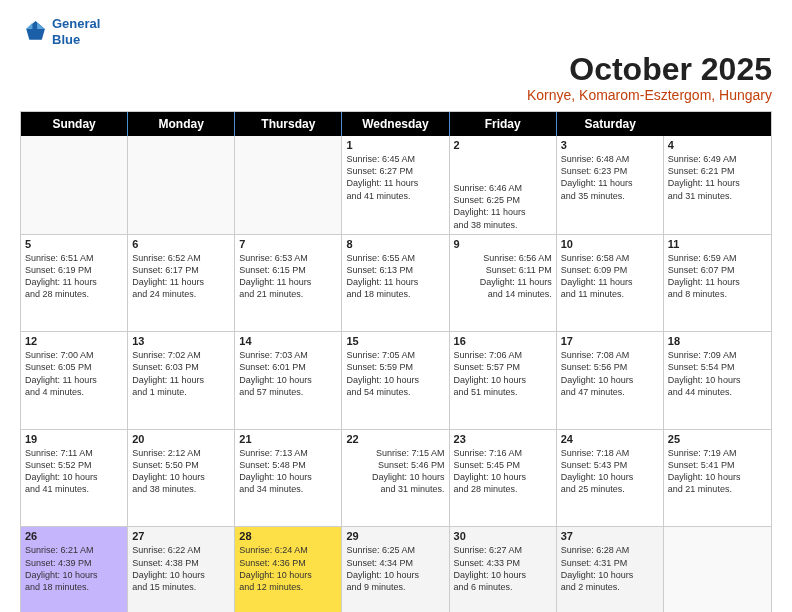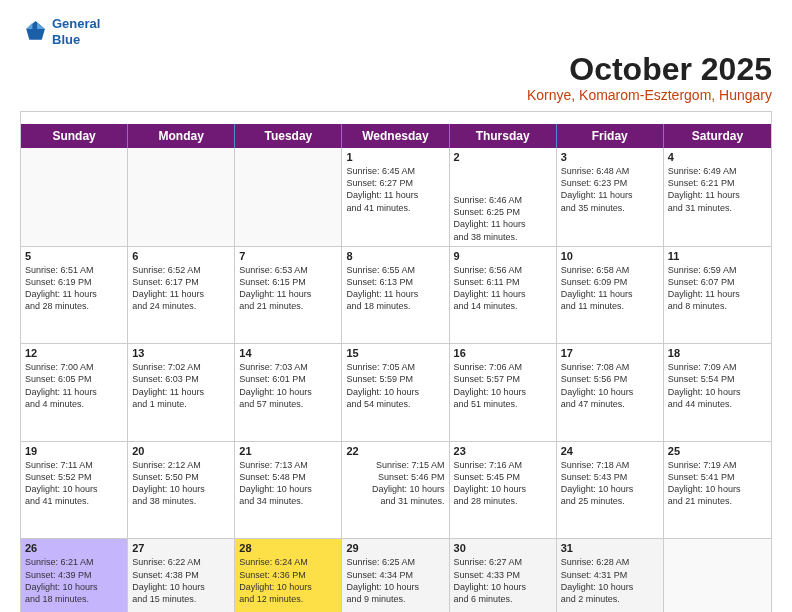--- a/index.html
+++ b/index.html
@@ -57,22 +57,21 @@
     }
     .calendar {
       flex: 1;
       display: flex;
       flex-direction: column;
       border: 1px solid #ccc;
     }
     .calendar-header {
       display: grid;
       grid-template-columns: repeat(7, 1fr);
-      background: #701a75;
-      margin-top: 12px;
+      background: #000000;
     }
     .cal-header-cell {
       color: #fff;
       font-size: 12px;
       font-weight: bold;
       padding: 5px 4px;
       text-align: center;
       border-right: 1px solid #4a8dd5;
     }
     .cal-header-cell:last-child { border-right: none; }
@@ -130,23 +129,22 @@
     <div class="title-area">
       <div class="month-title">October 2025</div>
       <div class="location">Kornye, Komarom-Esztergom, Hungary</div>
     </div>
   </div>
 
   <div class="calendar">
     <div class="calendar-header">
     <div class="cal-header-cell">Sunday</div>
         <div class="cal-header-cell">Monday</div>
-        <div class="cal-header-cell">Tuesday</div>
+        <div class="cal-header-cell">Thursday</div>
         <div class="cal-header-cell">Wednesday</div>
-        <div class="cal-header-cell">Thursday</div>
         <div class="cal-header-cell">Friday</div>
         <div class="cal-header-cell">Saturday</div>
       </div>
     <div class="calendar-body">
     <div class="cal-row">
           <div class="cal-cell empty"></div>
           <div class="cal-cell empty"></div>
           <div class="cal-cell empty"></div>
           <div class="cal-cell">
             <div class="day-num">1</div>
@@ -201,21 +199,21 @@
           </div>
           <div class="cal-cell">
             <div class="day-num">8</div>
             <div class="cell-text" style="white-space: pre-line;">Sunrise: 6:55 AM
 Sunset: 6:13 PM
 Daylight: 11 hours
 and 18 minutes.</div>
           </div>
           <div class="cal-cell">
             <div class="day-num">9</div>
-            <div class="cell-text" style="white-space: pre-line;">Sunrise: 6:56 AM
+            <div class="cell-text" style="white-space: pre-line; text-align: right;">Sunrise: 6:56 AM
 Sunset: 6:11 PM
 Daylight: 11 hours
 and 14 minutes.</div>
           </div>
           <div class="cal-cell">
             <div class="day-num">10</div>
             <div class="cell-text" style="white-space: pre-line;">Sunrise: 6:58 AM
 Sunset: 6:09 PM
 Daylight: 11 hours
 and 11 minutes.</div>
@@ -360,21 +358,21 @@
 and 9 minutes.</div>
           </div>
           <div class="cal-cell" style="background: rgb(244, 244, 244);">
             <div class="day-num">30</div>
             <div class="cell-text" style="white-space: pre-line;">Sunrise: 6:27 AM
 Sunset: 4:33 PM
 Daylight: 10 hours
 and 6 minutes.</div>
           </div>
           <div class="cal-cell" style="background: rgb(244, 244, 244);">
-            <div class="day-num">31</div>
+            <div class="day-num">37</div>
             <div class="cell-text" style="white-space: pre-line;">Sunrise: 6:28 AM
 Sunset: 4:31 PM
 Daylight: 10 hours
 and 2 minutes.</div>
           </div>
           <div class="cal-cell empty"></div>
         </div>
       </div>
   </div>
 </div>

